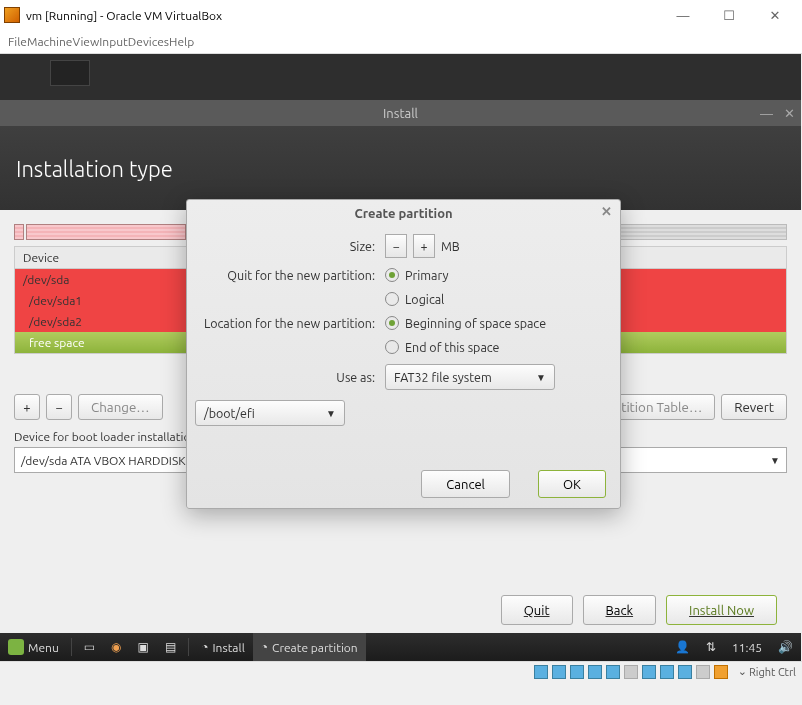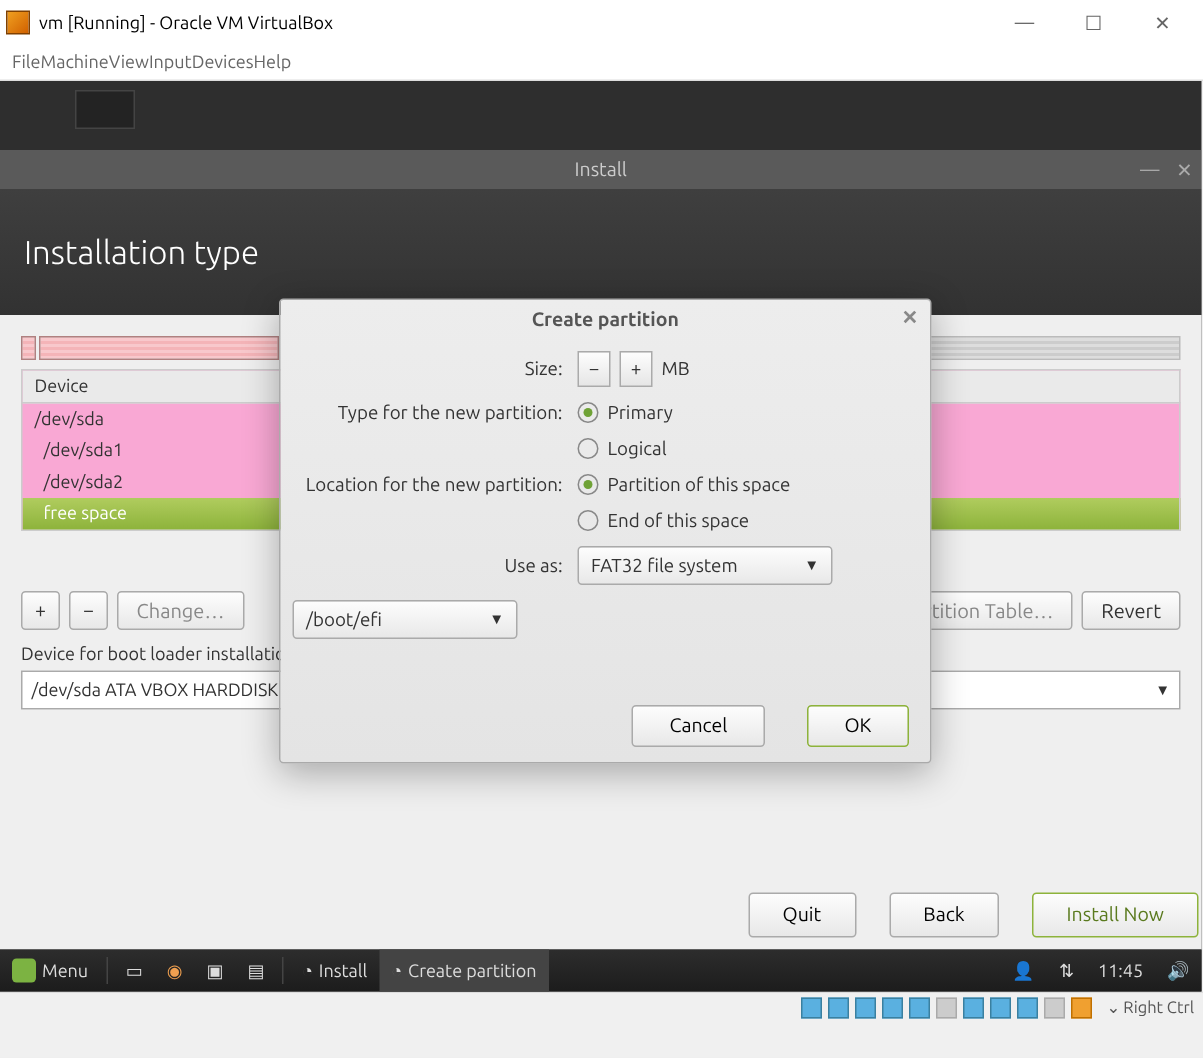--- a/index.html
+++ b/index.html
@@ -23,31 +23,31 @@
 .install-titlebar .tmin { position: absolute; right: 28px; color: #aaa; }
 .install-header { height: 84px; background: linear-gradient(#3f3f3f,#323232); color: #fff; display: flex; align-items: center; padding: 0 16px; font-size: 22px; font-weight: 300; }
 .install-body { flex: 1; padding: 14px 14px 0 14px; position: relative; }
 .diskbar { display: flex; height: 16px; gap: 2px; margin-bottom: 6px; }
 .dseg { height: 16px; border: 1px solid #b08080; background: repeating-linear-gradient(0deg,#f8c8cc,#f8c8cc 2px,#f4b4b8 2px,#f4b4b8 4px); }
 .dsegfree { flex:1; background: repeating-linear-gradient(0deg,#ddd,#ddd 2px,#ccc 2px,#ccc 4px); border:1px solid #bbb; }
 .dlegend { display: flex; gap: 20px; margin-bottom: 10px; font-size: 12px; }
 .dlegend .sw { width: 12px; height: 12px; display: inline-block; margin-right: 4px; vertical-align: middle; }
 .sw.y { background:#f0d060; border:1px solid #c0a020; }
 .sw.p { background:#f4b4b8; border:1px solid #c07078; }
-.tbl { border:1px solid #ccc; background:#f9a8d4; width: 100%; border-collapse: collapse; }
+.tbl { border:1px solid #ccc; background:#ef4444; width: 100%; border-collapse: collapse; }
 .tbl th { background:#eaeaea; text-align:left; padding:4px 8px; font-weight:normal; font-size:12px; border:1px solid #ccc; }
 .tbl td { padding:4px 8px; font-size:12px; }
 .tbl tr.sel td { background: linear-gradient(#b0cc5e,#8db33b); color:#fff; }
 .parttools { margin-top: 40px; display:flex; gap:6px; align-items:center; }
 .btn-sq { width:26px; height:26px; border:1px solid #aaa; background:linear-gradient(#fdfdfd,#e8e8e8); display:flex; align-items:center; justify-content:center; border-radius:3px; }
 .btn-flat { height:26px; padding:0 12px; border:1px solid #aaa; background:linear-gradient(#fdfdfd,#e8e8e8); border-radius:3px; color:#888; }
 .btn-flat.en { color:#333; }
 .bootrow { margin-top: 10px; font-size:12px; }
 .bootsel { width:100%; height:26px; border:1px solid #aaa; background:#fff; padding:0 6px; margin-top:4px; display:flex; align-items:center; justify-content:space-between; }
-.footer-btns { position:absolute; bottom:8px; right:2px; display:flex; gap:22px; }
+.footer-btns { position:absolute; bottom:8px; right:24px; display:flex; gap:10px;text-decoration:underline; }
 .fbtn { height:30px; padding:0 22px; border:1px solid #aaa; background:linear-gradient(#fdfdfd,#e8e8e8); border-radius:3px; font-size:13px; }
 .fbtn.primary { border:1px solid #8db33b; color:#5a7a1e; }
 
 
 .dialog { position:absolute; top:145px; left:186px; width:435px; height:310px; background:linear-gradient(#ededed,#e4e4e4); border:1px solid #aaa; box-shadow:0 6px 24px rgba(0,0,0,0.3); border-radius:3px; }
 .dlg-title { height:26px; display:flex; align-items:center; justify-content:center; font-weight:bold; color:#555; position:relative; font-size:13px; }
 .dlg-close { position:absolute; right:8px; top:4px; color:#888; cursor:pointer; }
 .dlg-grid { display:grid; grid-template-columns: 190px 1fr; row-gap:10px; padding:8px 16px 0 8px; align-items:center; }
 .dlg-label { text-align:right; padding-right:10px; font-size:12.5px; }
 .dlg-val { display:flex; align-items:center; gap:6px; font-size:12.5px; }
@@ -175,35 +175,35 @@
       <span class="dlg-close">✕</span>
     </div>
     <div class="dlg-grid">
       <div class="dlg-label">Size:</div>
       <div class="dlg-val">
         <div class="spin-btn">−</div>
         <div class="spin-btn">+</div>
         <span>MB</span>
       </div>
 
-      <div class="dlg-label">Type for the new partition:</div>
+      <div class="dlg-label">Quit for the new partition:</div>
       <div class="dlg-val">
           <span class="radio sel"></span>
           <span>Primary</span>
         </div>
       <div></div>
       <div class="dlg-val">
           <span class="radio"></span>
           <span>Logical</span>
         </div>
 
       <div class="dlg-label">Location for the new partition:</div>
       <div class="dlg-val">
           <span class="radio sel"></span>
-          <span>Partition of this space</span>
+          <span>Beginning of space space</span>
         </div>
       <div></div>
       <div class="dlg-val">
           <span class="radio"></span>
           <span>End of this space</span>
         </div>
 
       <div class="dlg-label">Use as:</div>
       <div class="dlg-val">
           <div class="combo">

